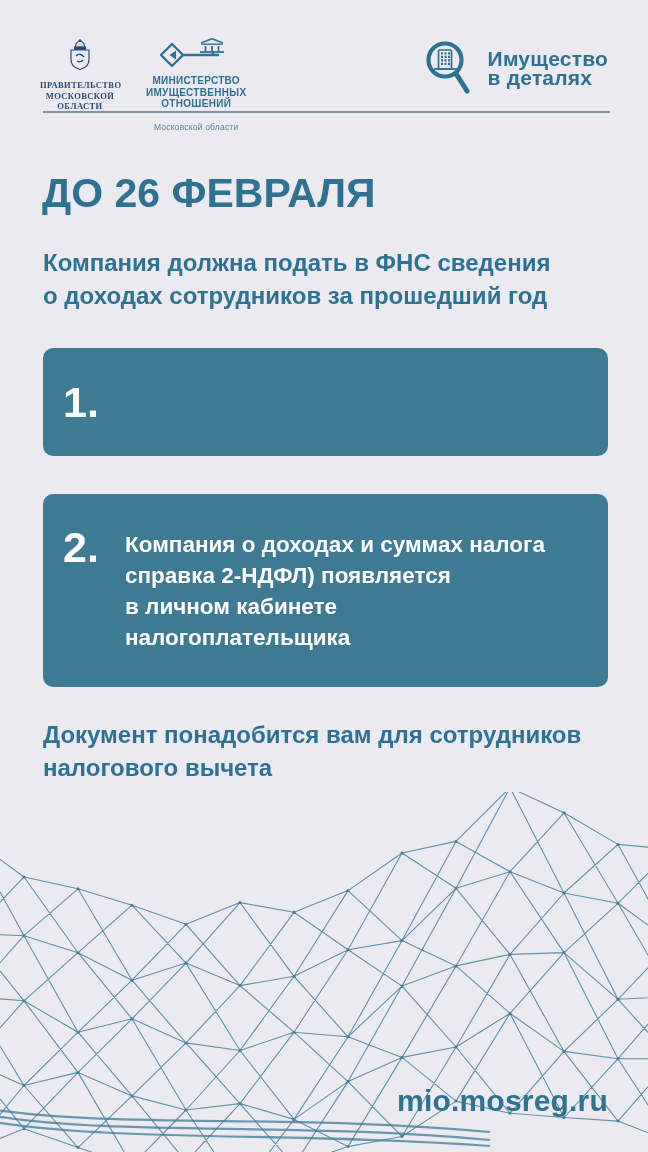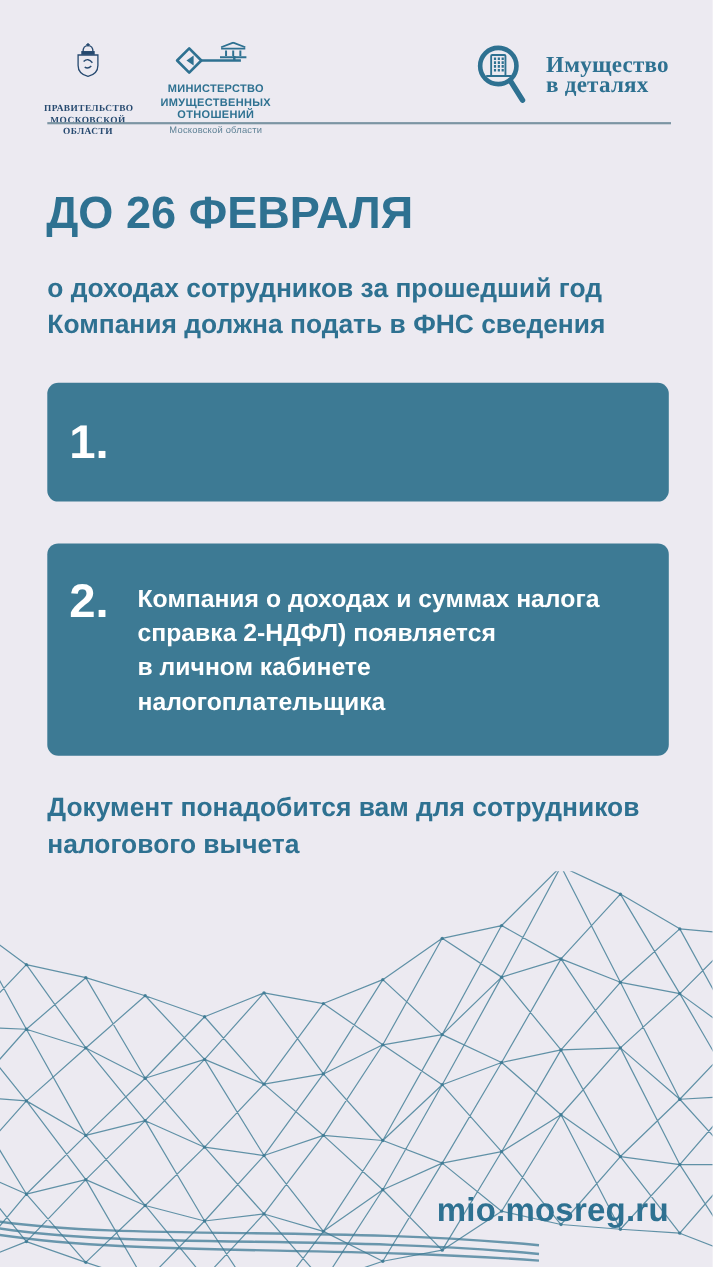--- a/index.html
+++ b/index.html
@@ -2,27 +2,27 @@
 <html><head>
 <meta charset="utf-8">
 <style>
   html,body{margin:0;padding:0;}
   body{font-family:"Liberation Sans","DejaVu Sans",sans-serif;}
   .poster{position:relative;width:648px;height:1152px;background:#eceaf1;overflow:hidden;}
 
   
   .header{position:absolute;top:0;left:0;width:100%;height:112px;}
   .gov{position:absolute;left:40px;top:38px;width:80px;text-align:center;}
-  .gov .gov-text{margin-top:16px;font-family:"Liberation Serif","DejaVu Serif",serif;
+  .gov .gov-text{margin-top:4px;font-family:"Liberation Serif","DejaVu Serif",serif;
     font-size:8.5px;font-weight:bold;line-height:10.5px;letter-spacing:.4px;color:#274a70;}
   .ministry{position:absolute;left:146px;top:38px;text-align:center;}
   .ministry .min-text{margin-top:3px;font-size:10px;font-weight:bold;line-height:11.5px;
     letter-spacing:.3px;color:#2e7191;}
-  .ministry .min-sub{margin-top:2px;font-size:8.5px;font-weight:normal;color:#5f8296;letter-spacing:.2px;}
-  .brand{position:absolute;right:40px;top:40px;display:flex;align-items:center;gap:10px;font-family:Liberation Serif, serif;}
+  .ministry .min-sub{margin-top:12px;font-size:8.5px;font-weight:normal;color:#5f8296;letter-spacing:.2px;}
+  .brand{position:absolute;right:40px;top:40px;display:flex;align-items:center;gap:10px;}
   .brand .brand-text{font-size:21px;font-weight:800;line-height:19px;color:#2e7191;letter-spacing:.2px;}
   .rule{position:absolute;left:43px;top:111px;width:567px;height:2px;background:#7c95a3;}
 
   
   .title{position:absolute;left:42px;top:170px;margin:0;font-size:41px;font-weight:800;
     letter-spacing:0;color:#2e7191;}
   .intro{position:absolute;left:43px;top:246px;font-size:24px;font-weight:600;
     line-height:33px;color:#2e7191;}
   .note{position:absolute;left:43px;top:718px;font-size:24px;font-weight:600;
     line-height:33px;color:#2e7191;}
@@ -109,22 +109,22 @@
         <div>в деталях</div>
       </div>
     </div>
   </header>
 
   <div class="rule"></div>
 
   <h1 class="title">ДО 26 ФЕВРАЛЯ</h1>
 
   <div class="intro">
+    <div>Компания должна подать в ФНС сведения</div>
     <div>о доходах сотрудников за прошедший год</div>
-    <div>Компания должна подать в ФНС сведения</div>
   </div>
 
   <div class="step step-1">
     <div class="content">
       <div class="num">1.</div>
     </div>
   </div>
 
   <div class="step step-2">
     <div class="content">

